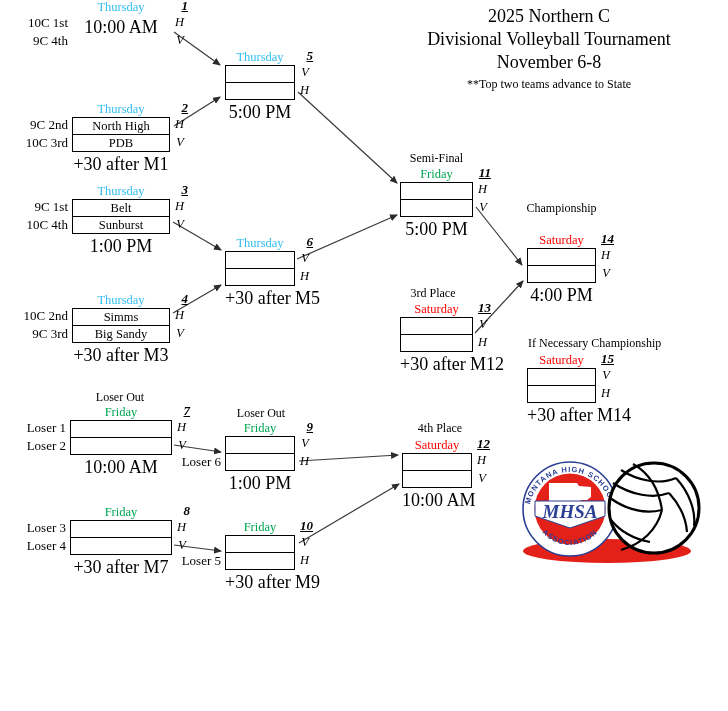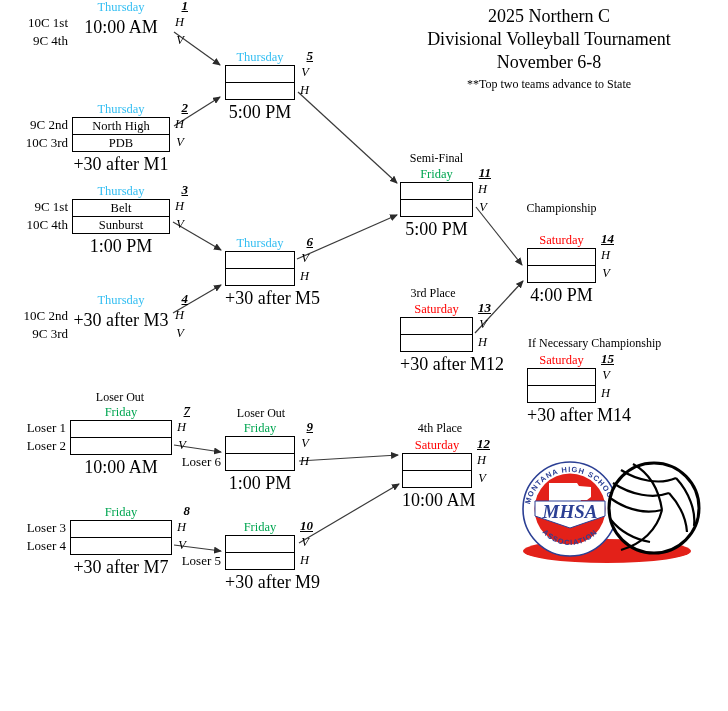--- a/index.html
+++ b/index.html
@@ -108,20 +108,24 @@
     </div>
     <span class="m-letter l1">H</span>
     <span class="m-letter l2">V</span>
     <span class="m-label lab1">9C 1st</span>
     <span class="m-label lab2">10C 4th</span>
     <div class="m-time">1:00 PM</div>
   </div>
 
   <div class="match" style="left:72px;top:294px;width:98px;">
     <div class="m-head"><span class="m-day" style="color: rgb(51, 190, 242);">Thursday</span><span class="m-num">4</span></div>
+    <div class="m-box">
+      <div class="m-row rtop">Simms</div>
+      <div class="m-row">Big Sandy</div>
+    </div>
     <span class="m-letter l1">H</span>
     <span class="m-letter l2">V</span>
     <span class="m-label lab1">10C 2nd</span>
     <span class="m-label lab2">9C 3rd</span>
     <div class="m-time">+30 after M3</div>
   </div>
 
   <div class="match" style="left:225px;top:51px;width:70px;">
     <div class="m-head"><span class="m-day" style="color: rgb(51, 190, 242);">Thursday</span><span class="m-num">5</span></div>
     <div class="m-box">

